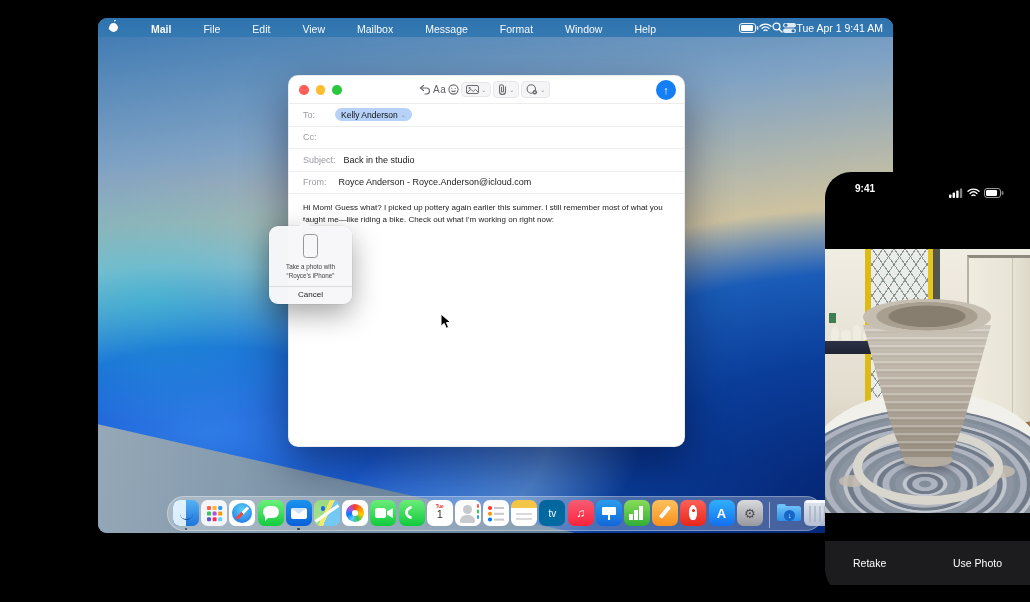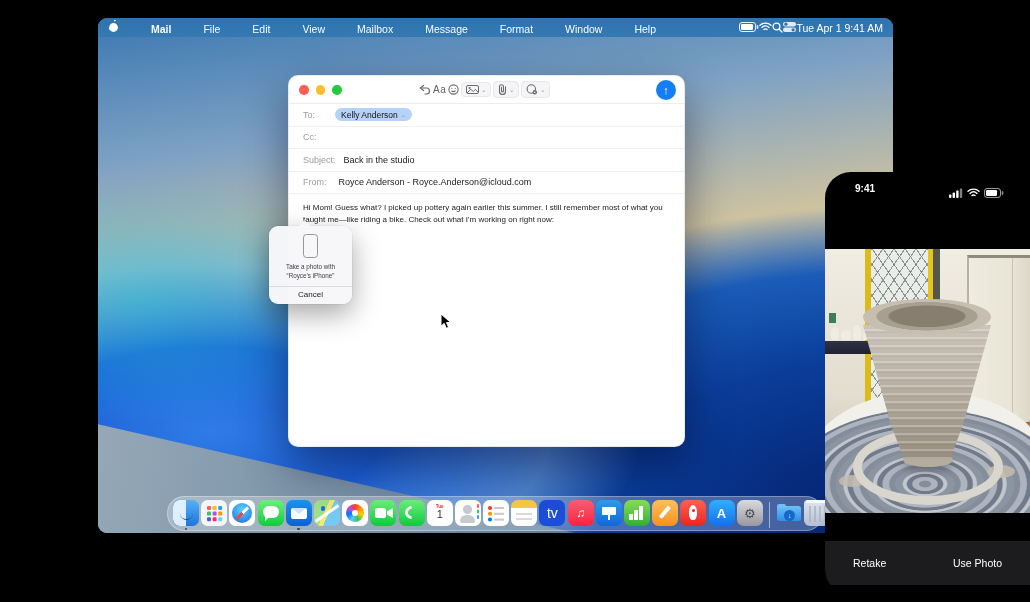--- a/index.html
+++ b/index.html
@@ -15,21 +15,21 @@
       linear-gradient(172deg, #3b78b2 0%, #7fa2c4 24%, #cdc2a0 46%, #a9b4b4 60%, #6f93b3 76%, #355f92 100%);}
   .wedge{position:absolute;left:0;bottom:0;width:60%;height:32%;
     background:linear-gradient(100deg,#97a9b8,#5d7c98);
     clip-path:polygon(0 34%,100% 100%,0 100%);filter:drop-shadow(0 -1px 0 rgba(255,255,255,.55))}
   
   .menubar{position:absolute;left:0;top:0;width:100%;height:19px;display:flex;align-items:center;
     background:linear-gradient(#2d73ae,#3679b2);color:#fff;font-size:10.5px;padding:0 10px;box-sizing:border-box}
   .mb-left{display:flex;align-items:flex-end;gap:32px}
   .mb-item{white-space:nowrap;opacity:.96}
   .mb-item.active{font-weight:700}
-  .mb-right{margin-left:auto;display:flex;gap:0}
+  .mb-right{margin-left:auto;display:flex;align-items:center;gap:0}
   .mb-right svg{display:block}
   .clock{font-size:10.5px;white-space:nowrap}
   
   .mw{position:absolute;left:190px;top:57px;width:397px;height:372px;background:#fff;border-radius:10px;
       box-shadow:0 18px 45px rgba(0,0,30,.45);border:1px solid rgba(0,0,0,.08);box-sizing:border-box;z-index:5}
   .titlebar{position:relative;height:27px;border-bottom:1px solid #ededed}
   .lights{position:absolute;left:10px;top:9px;display:flex;gap:7px}
   .light{width:9.5px;height:9.5px;border-radius:50%}
   .tools{position:absolute;left:130px;top:5px;display:flex;align-items:center;gap:2px}
   .tbtn{display:flex;align-items:center;gap:2px;color:#6b6b70;font-size:9px;cursor:default}
@@ -94,21 +94,21 @@
   .dy{display:block;text-align:center;font-size:11px;color:#333;line-height:1;font-weight:300}
   .di-contacts{background:#fff}
   .di-contacts:before{content:"";position:absolute;left:8px;top:4.5px;width:9px;height:9px;border-radius:50%;background:#c7cace}
   .di-contacts:after{content:"";position:absolute;left:5px;top:14.5px;width:15px;height:8px;border-radius:7px 7px 2px 2px;background:#c7cace}
   .di-contacts i{position:absolute;right:1.5px;top:4px;width:2.5px;height:4px;background:#ff5d52;border-radius:1px;box-shadow:0 5.5px 0 #34c759,0 11px 0 #2e9cf5}
   .di-rem{background:#fff}
   .di-rem i{position:absolute;left:5px;top:6px;width:3.5px;height:3.5px;border-radius:50%;background:#ff3b30;box-shadow:0 5.8px 0 #ff9500,0 11.6px 0 #007aff}
   .di-rem:before{content:"";position:absolute;left:11px;top:7px;width:10px;height:1.6px;background:#c9c9ce;box-shadow:0 5.8px 0 #c9c9ce,0 11.6px 0 #c9c9ce}
   .di-notes{background:linear-gradient(180deg,#f7c948 0 8px,#fff 8px)}
   .di-notes:before{content:"";position:absolute;left:5px;top:13px;width:16px;height:1.6px;background:#d9d9de;box-shadow:0 5px 0 #d9d9de}
-  .di-tv{background:#1d4ed8;color:#fff;display:flex;align-items:center;justify-content:center;font-size:14px;font-weight:400}
+  .di-tv{background:#0369a1;color:#fff;display:flex;align-items:center;justify-content:center;font-size:10px;font-weight:400}
   .di-music{background:linear-gradient(180deg,#fb5f77,#fa233b);color:#fff;display:flex;align-items:center;justify-content:center;font-size:12px}
   .di-key{background:linear-gradient(180deg,#2aa0f2,#1266d8)}
   .di-key:before{content:"";position:absolute;left:6px;top:6.5px;width:14px;height:8px;background:#fff;border-radius:1px}
   .di-key:after{content:"";position:absolute;left:11.8px;top:14.5px;width:2.5px;height:5.5px;background:#fff}
   .di-num{background:linear-gradient(180deg,#8ae05a,#2fae34)}
   .di-num i{position:absolute;bottom:6px;left:5px;width:3.5px;height:6px;background:#fff}
   .di-num:before{content:"";position:absolute;bottom:6px;left:10px;width:3.5px;height:10px;background:#fff}
   .di-num:after{content:"";position:absolute;bottom:6px;left:15px;width:3.5px;height:14px;background:#fff}
   .di-pages{background:linear-gradient(180deg,#ffc45e,#f88f1b)}
   .di-pages:before{content:"";position:absolute;left:11px;top:5px;width:3.5px;height:14px;background:#fff;transform:rotate(40deg);border-radius:1px}

